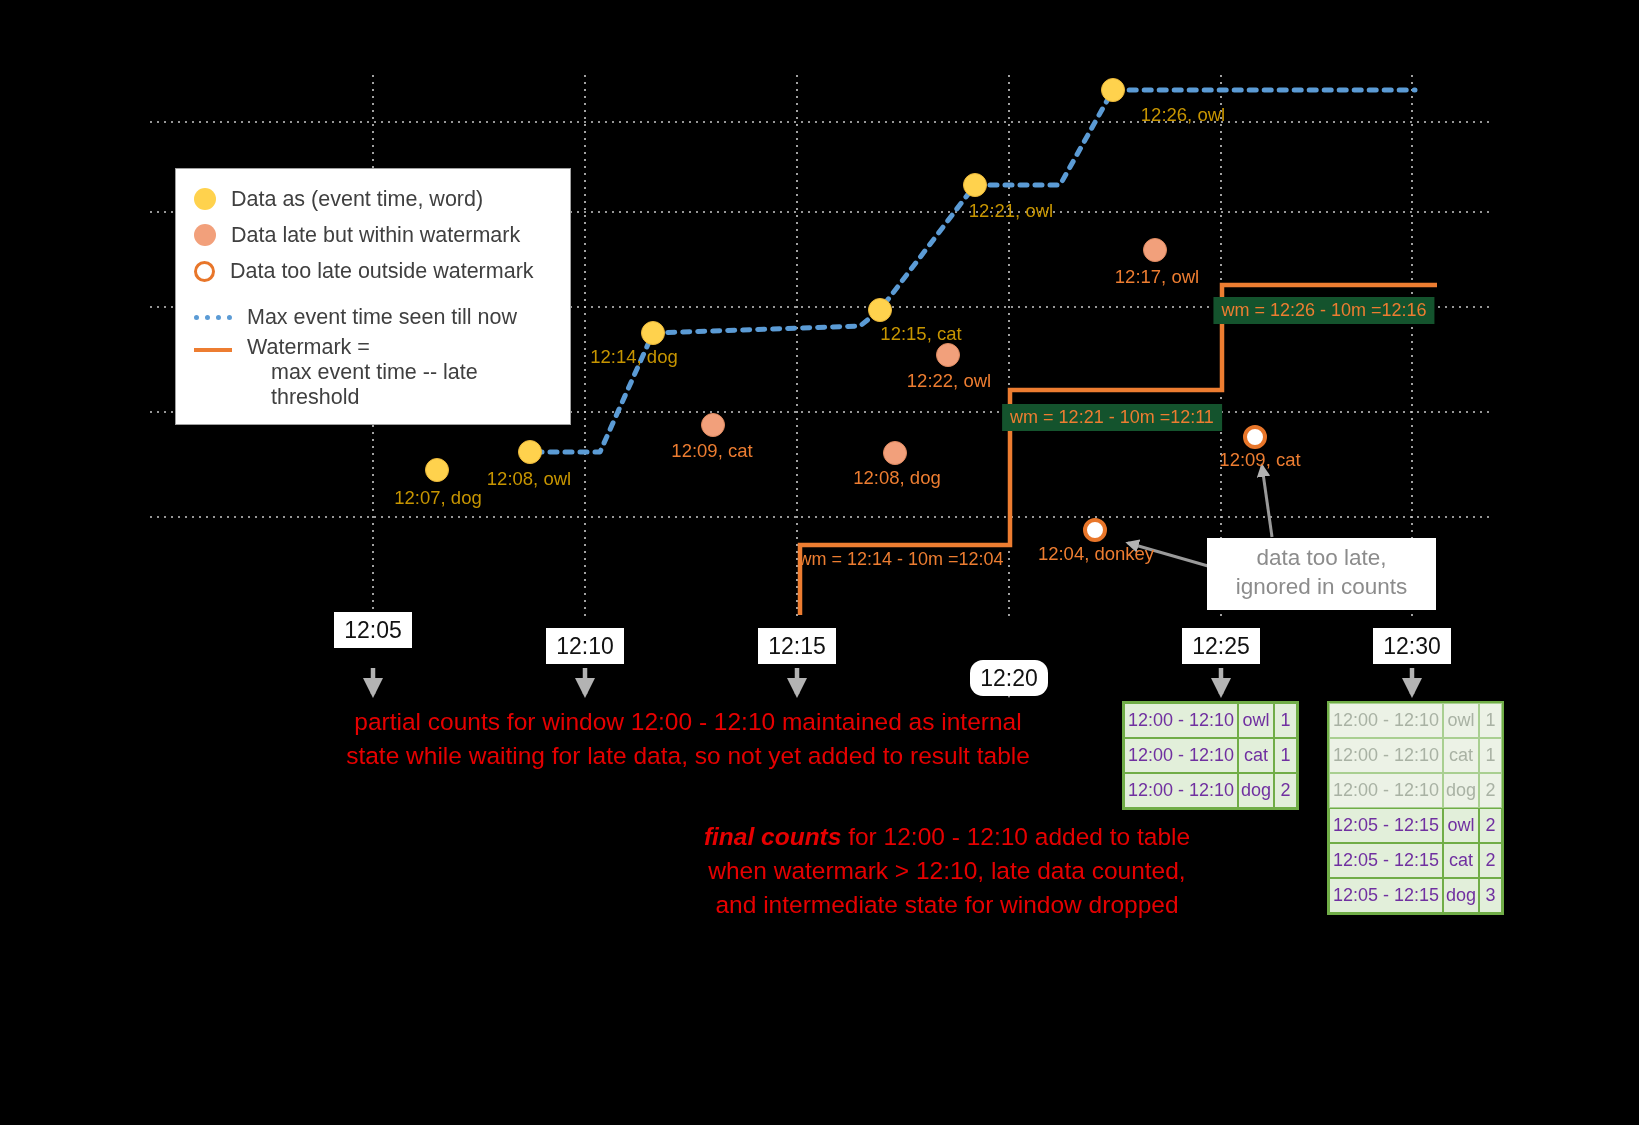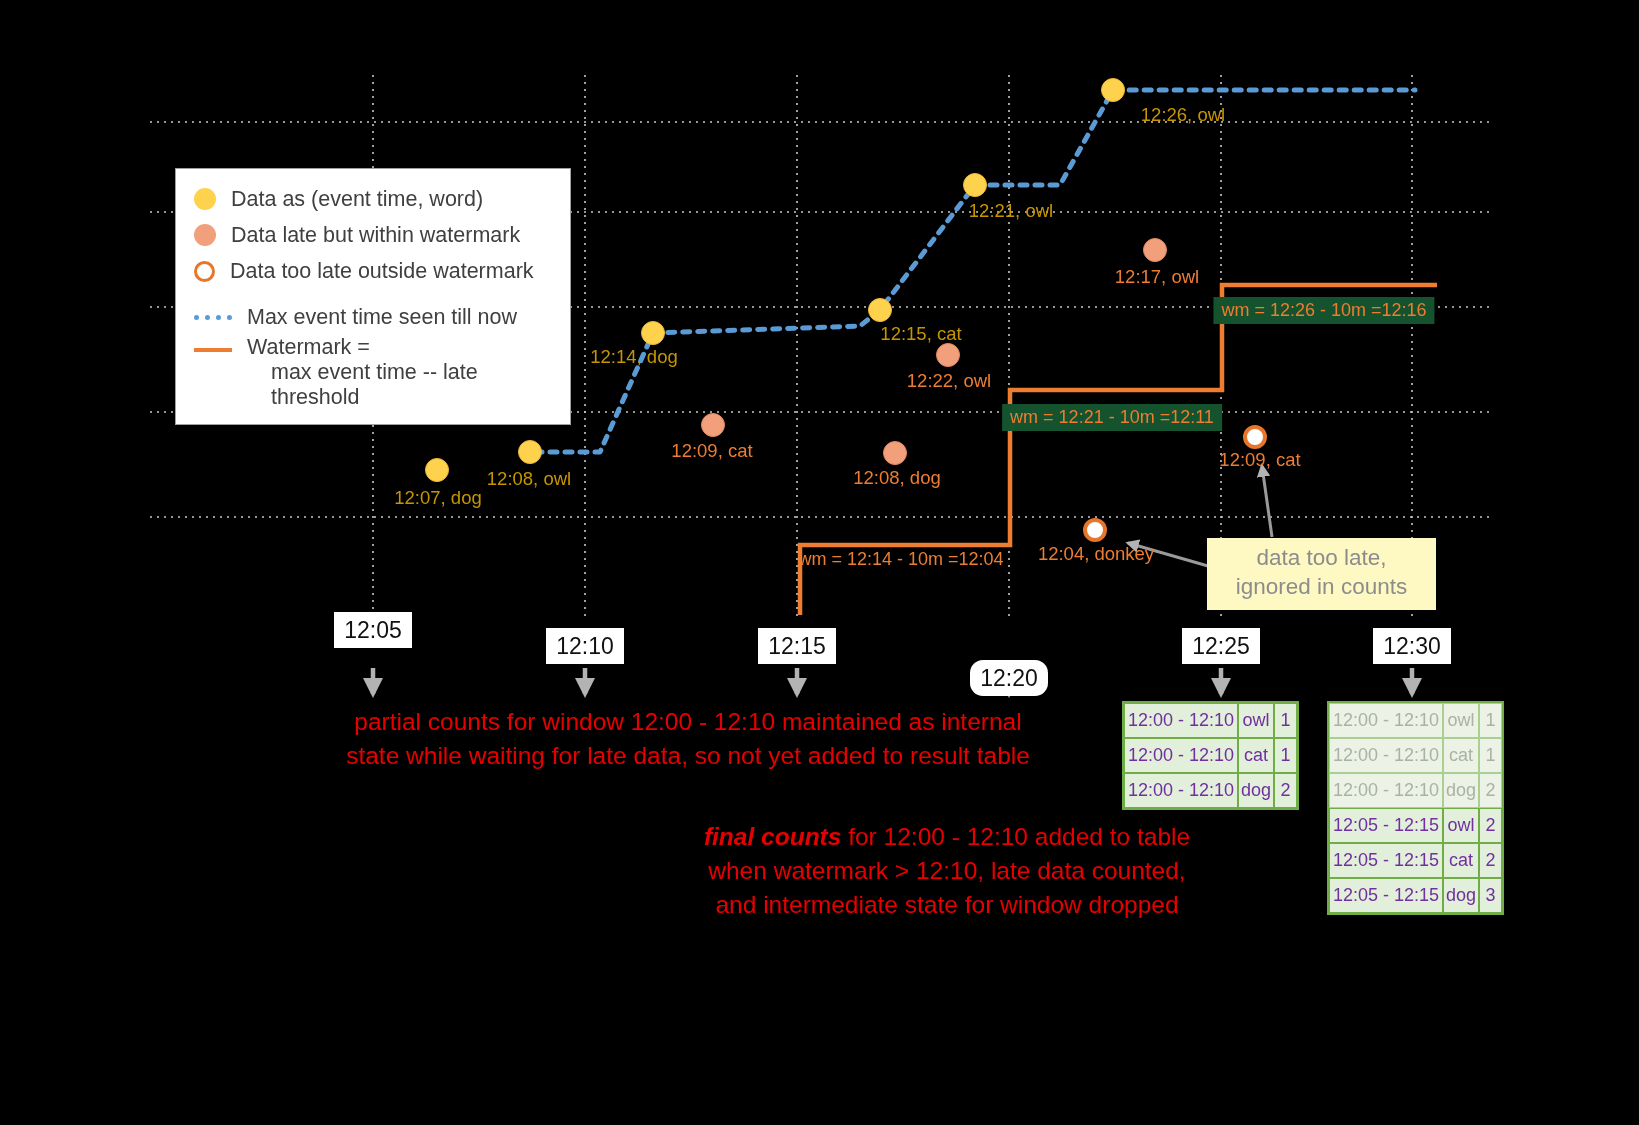--- a/index.html
+++ b/index.html
@@ -45,21 +45,21 @@
   .legend .line-sample.solid { border-top:4px solid #ED7D31; margin-top:13px; }
   .legend .indent { padding-left:24px; }
   .legend .gap { height:10px; }
 
   
   .annotation { position:absolute; transform:translateX(-50%); color:#E60000; font-size:24.5px; text-align:center;
                 line-height:1.38; white-space:nowrap; z-index:5; }
   .annotation .emph { font-weight:bold; font-style:italic; }
 
   
-  .too-late-note { position:absolute; left:1207px; top:538px; width:229px; background:#fef9c3; color:#8c8c8c;
+  .too-late-note { position:absolute; left:1207px; top:538px; width:229px; background:#ffffff; color:#8c8c8c;
                    font-size:22.5px; text-align:center; padding:6px 0 8px 0; line-height:1.28; z-index:5; }
 
   
   .result-table { position:absolute; border:2.5px solid #70AD47; background:#b91c1c; z-index:5; }
   .table-row { display:flex; }
   .cell { background:#E2EFDA; color:#7030A0; font-size:18px; display:flex; align-items:center; justify-content:center;
           border:1px solid #70AD47; height:35px; white-space:nowrap; }
   .cell.window { width:114px; }
   .cell.word   { width:36px; }
   .cell.count  { width:23px; }

